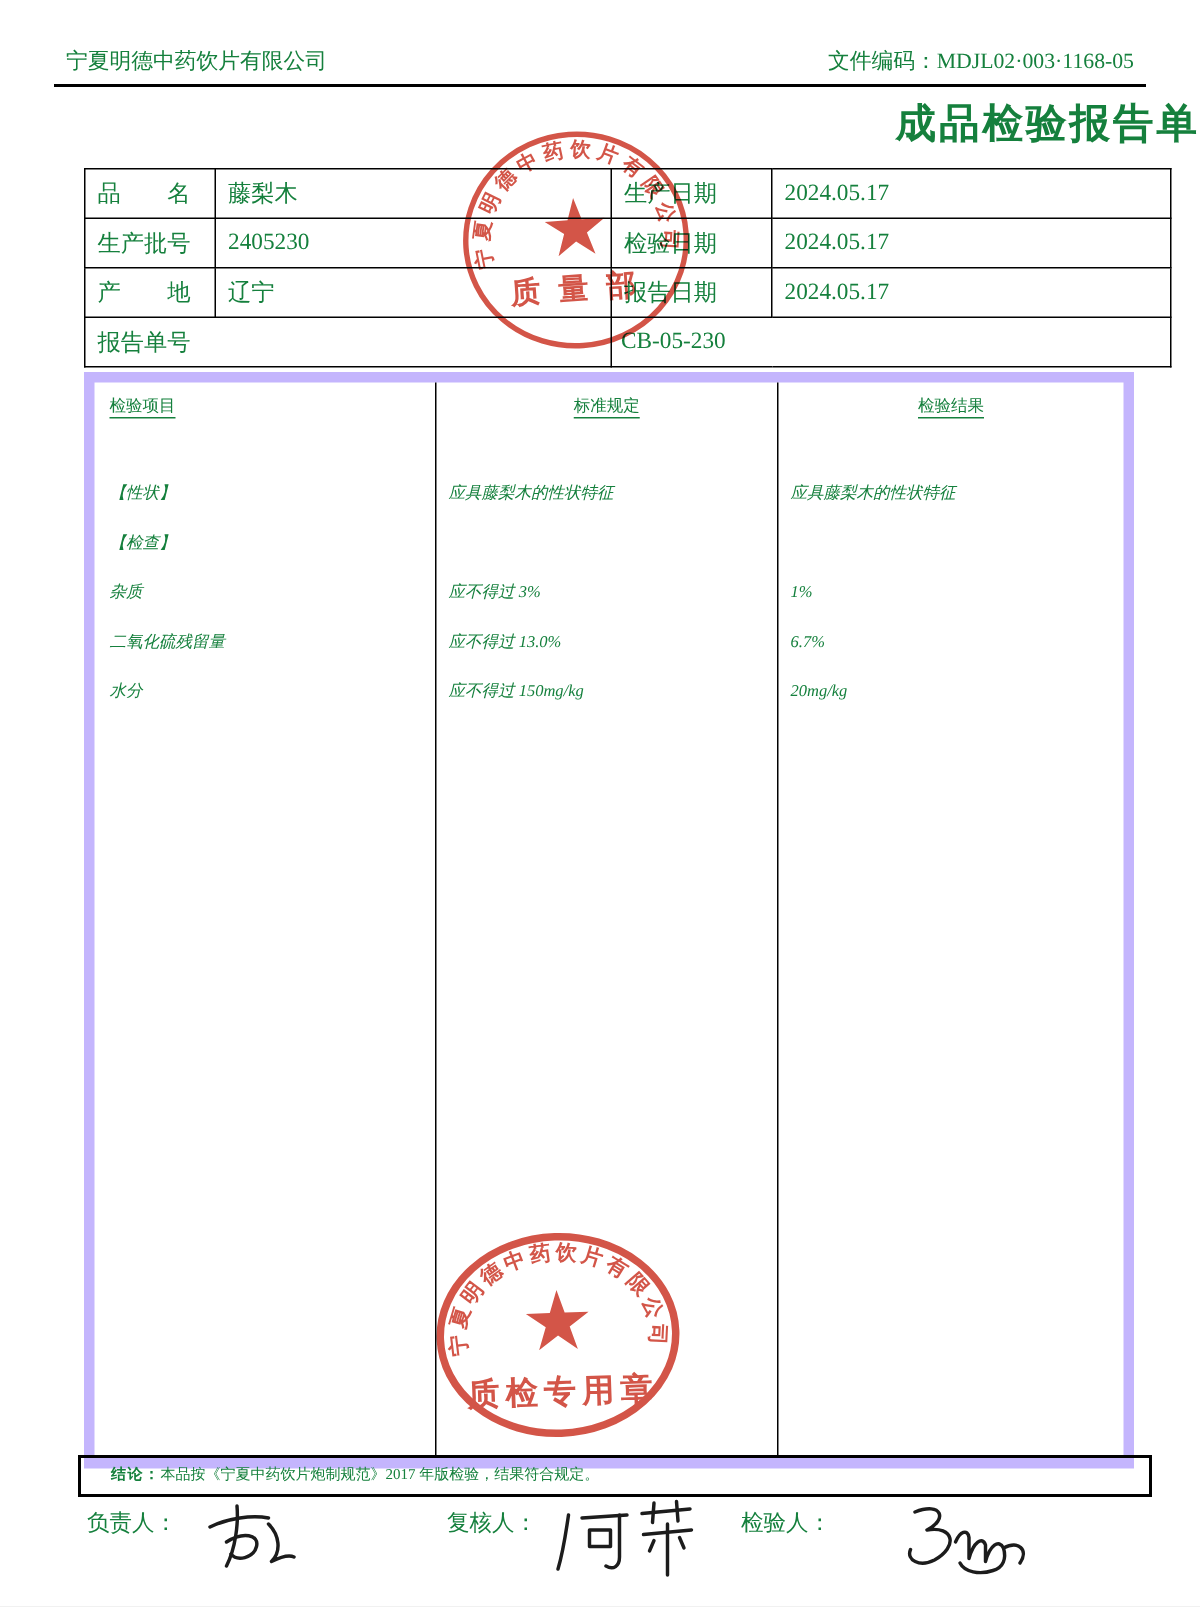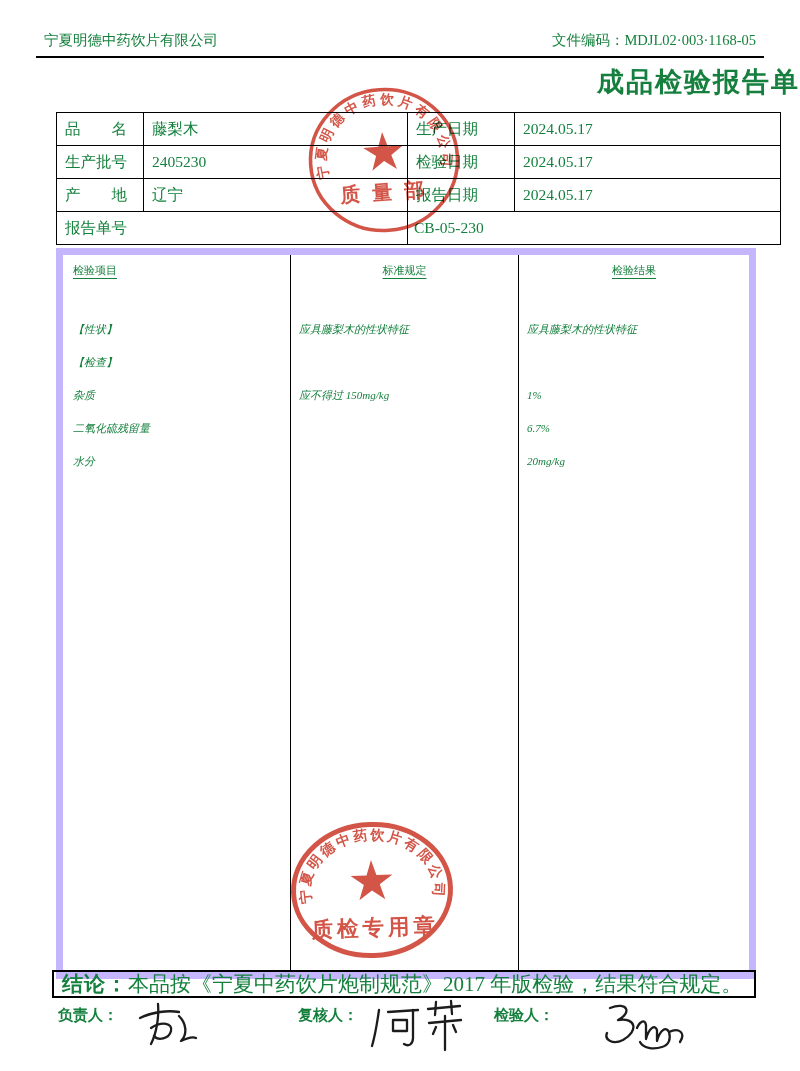--- a/index.html
+++ b/index.html
@@ -42,27 +42,27 @@
   .col-header .u{text-decoration:underline;text-underline-offset:4px;}
   .col:first-child .col-header{padding-left:10px;text-align:left;}
   .col:nth-child(2) .col-header,.col:nth-child(3) .col-header{text-align:center;}
   .lines{margin-top:24px;}
   .line{height:33px;line-height:33px;white-space:nowrap;font-style:italic;}
   .col:first-child .line{padding-left:10px;}
   .col:nth-child(2) .line,.col:nth-child(3) .line{padding-left:8px;}
   
   .conclusion{
     position:absolute;left:52px;top:970px;width:692px;height:24px;
-    border:2px solid #000;line-height:24px;padding-left:8px;font-size:21px;
+    border:2px solid #000;line-height:24px;padding-left:20px;font-size:10px;
     white-space:nowrap;overflow:hidden;
   }
   .conclusion b{letter-spacing:1px;}
   
   .signs{position:absolute;left:58px;top:1002px;right:30px;height:62px;font-size:15px;}
-  .sign-label{position:absolute;top:4px;white-space:nowrap;font-weight:bold;}
+  .sign-label{position:absolute;top:4px;white-space:nowrap;}
   .sl1{left:0;}.sl2{left:240px;}.sl3{left:436px;}
   .sig{position:absolute;top:-4px;}
   .sig path{fill:none;stroke:#1c1c1c;stroke-width:2.3;stroke-linecap:round;stroke-linejoin:round;}
   .sg1{left:64px;}.sg2{left:308px;}.sg3{left:524px;}
   
   .stamp{position:absolute;mix-blend-mode:multiply;opacity:.85;pointer-events:none;}
   .stamp-top{left:306px;top:86px;transform:rotate(-4deg);}
   .stamp-bottom{left:290px;top:820px;transform:rotate(-2deg);}
   .stamp text{font-family:"Liberation Serif","DejaVu Serif",serif;font-weight:bold;}
 </style>
@@ -114,20 +114,22 @@
         <div class="line">杂质</div>
         <div class="line">二氧化硫残留量</div>
         <div class="line">水分</div>
       </div>
     </div>
     <div class="col">
       <div class="col-header"><span class="u">标准规定</span></div>
       <div class="lines">
         <div class="line">应具藤梨木的性状特征</div>
         <div class="line"></div>
+        <div class="line">应不得过 3%</div>
+        <div class="line">应不得过 13.0%</div>
         <div class="line">应不得过 150mg/kg</div>
       </div>
     </div>
     <div class="col">
       <div class="col-header"><span class="u">检验结果</span></div>
       <div class="lines">
         <div class="line">应具藤梨木的性状特征</div>
         <div class="line"></div>
         <div class="line">1%</div>
         <div class="line">6.7%</div>

